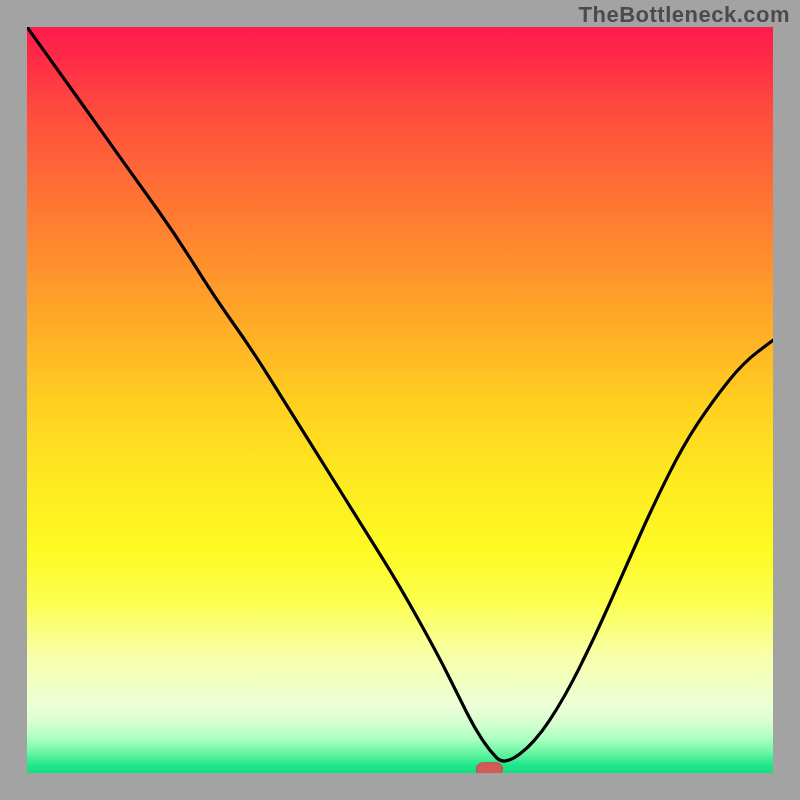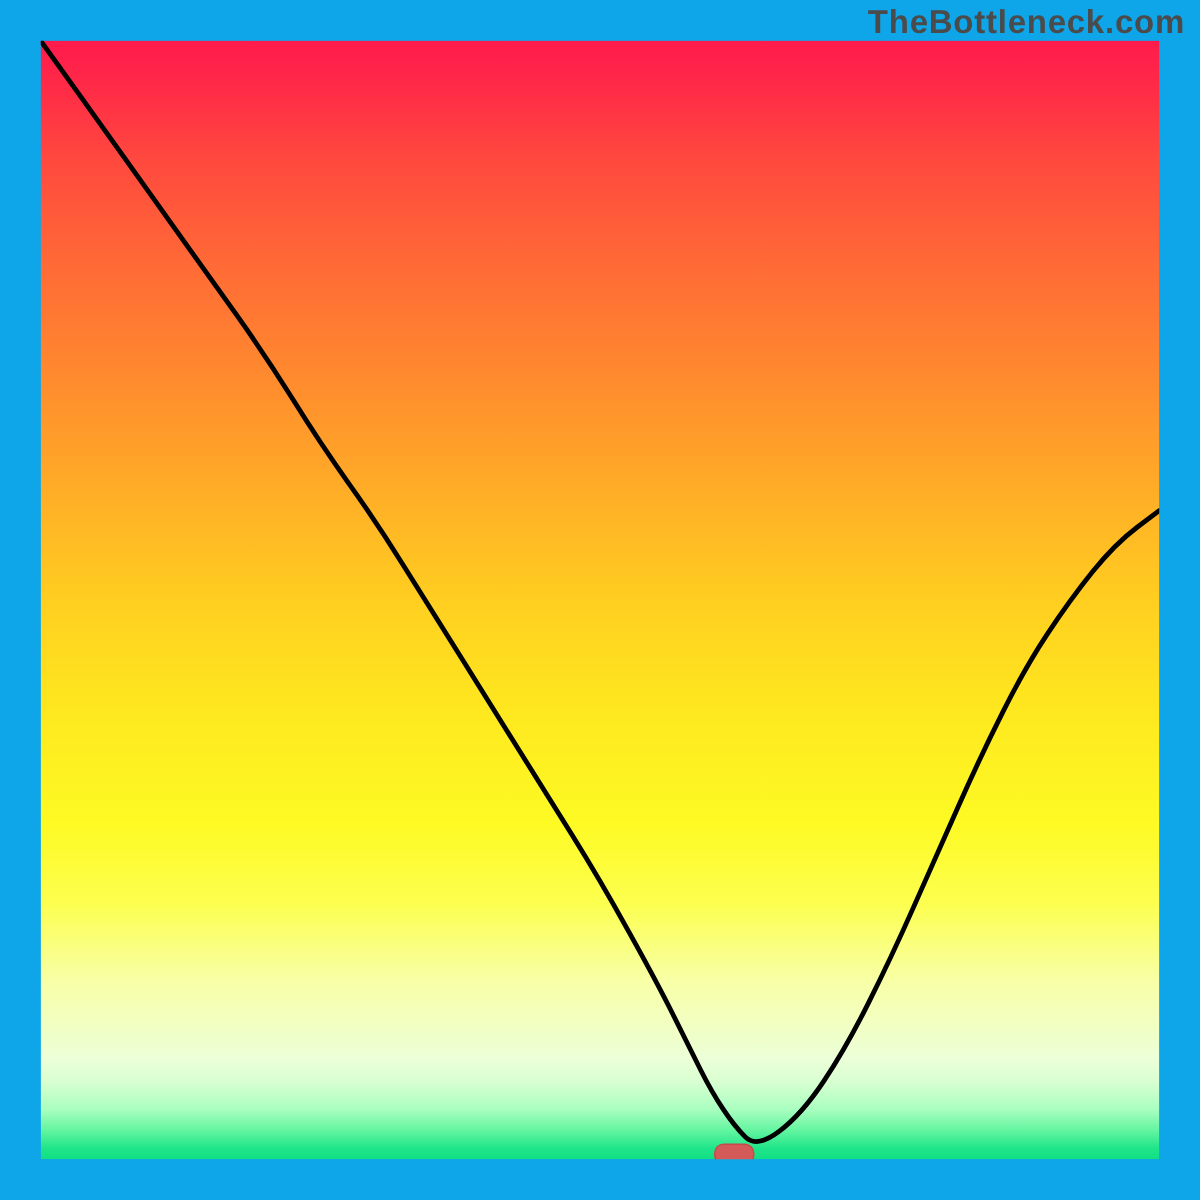--- a/index.html
+++ b/index.html
@@ -8,21 +8,21 @@
     width: 800px;
     height: 800px;
     background: #000;
     overflow: hidden;
     font-family: Arial, Helvetica, sans-serif;
   }
   .frame {
     position: relative;
     width: 800px;
     height: 800px;
-    background: #0ea5e9;
+    background: #a3a3a3;
   }
   .watermark {
     position: absolute;
     top: 2px;
     right: 10px;
     color: #4b4b4b;
     font-size: 22px;
     font-weight: bold;
     letter-spacing: 0.5px;
     z-index: 20;

